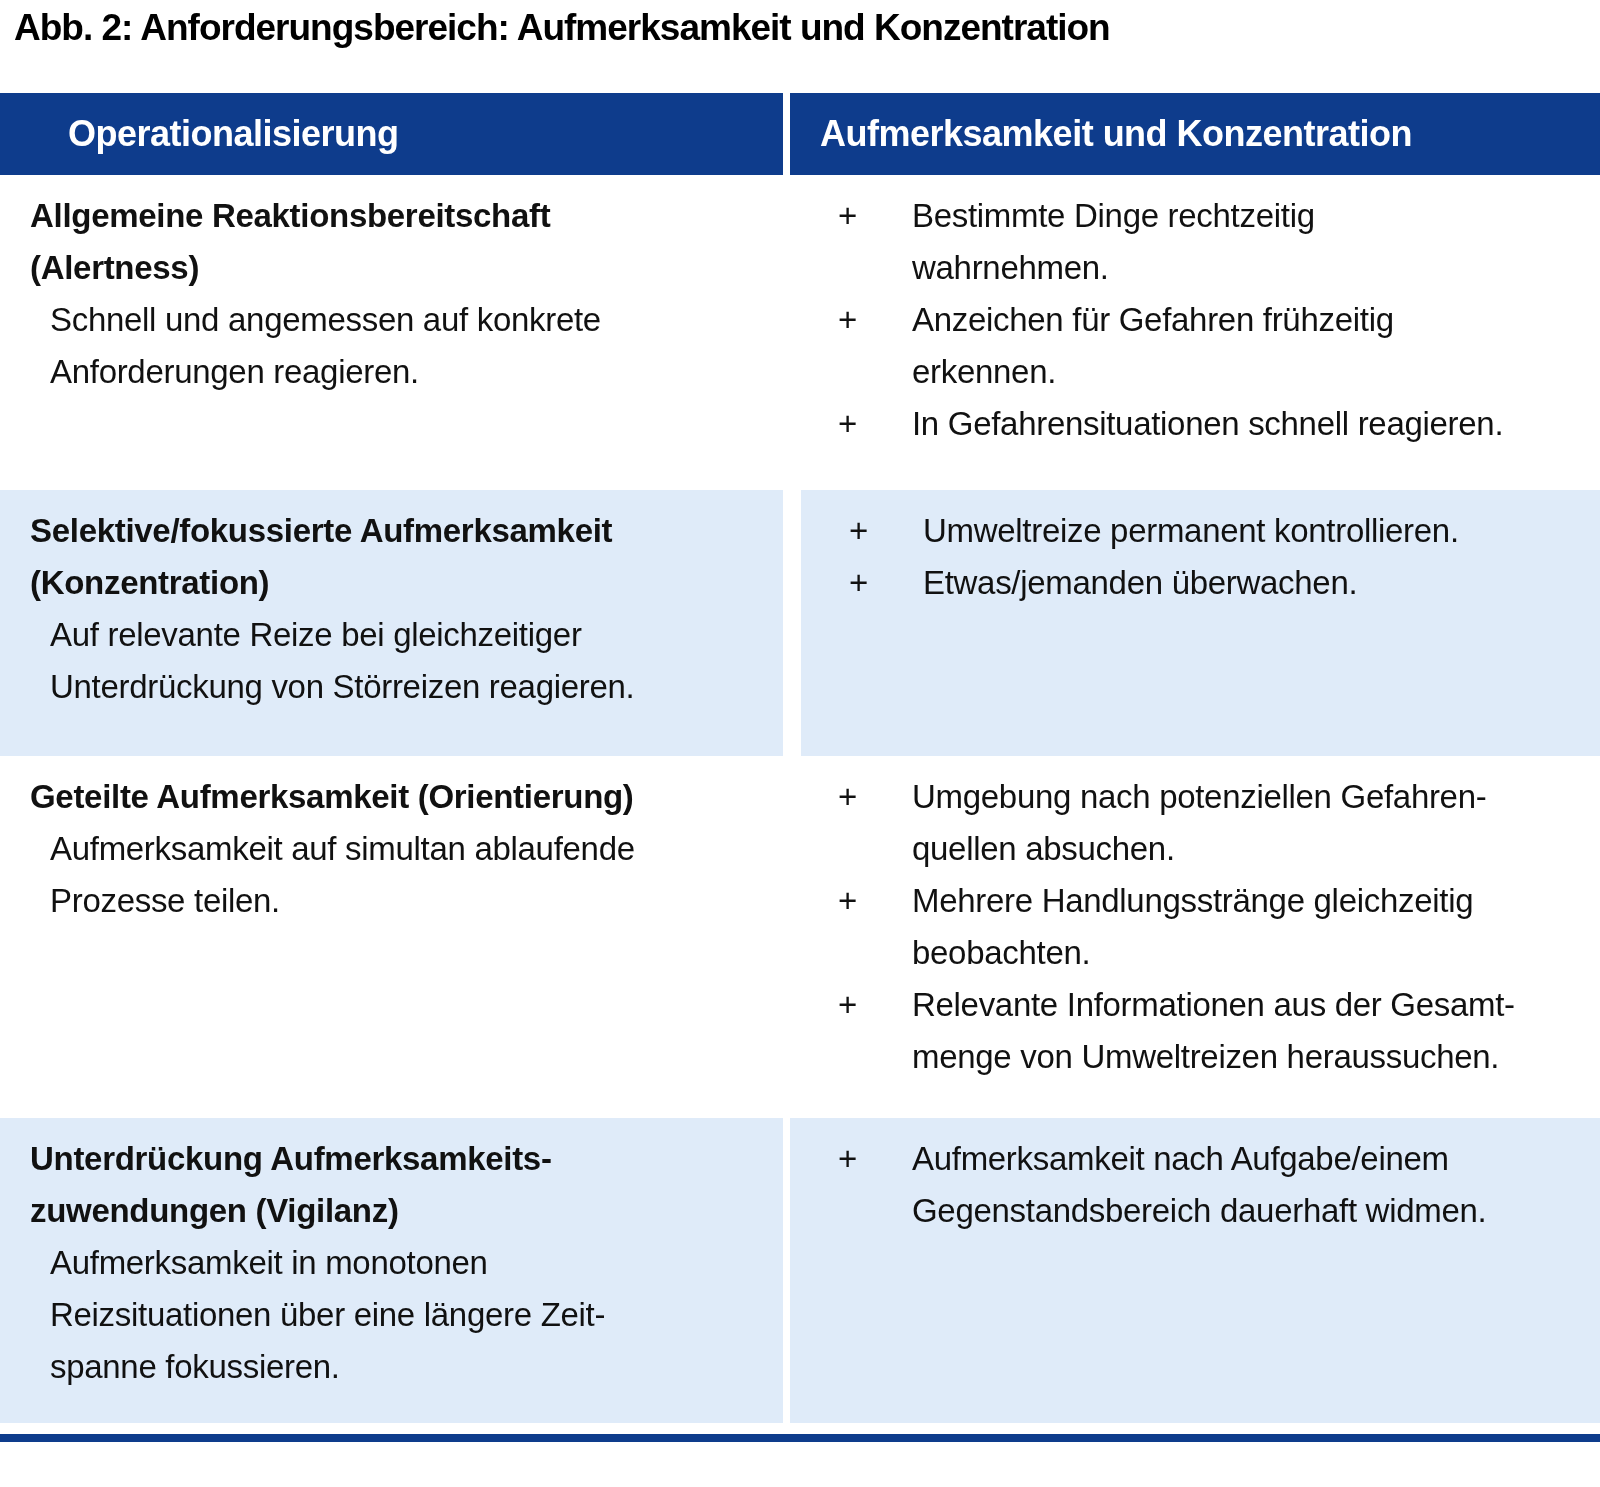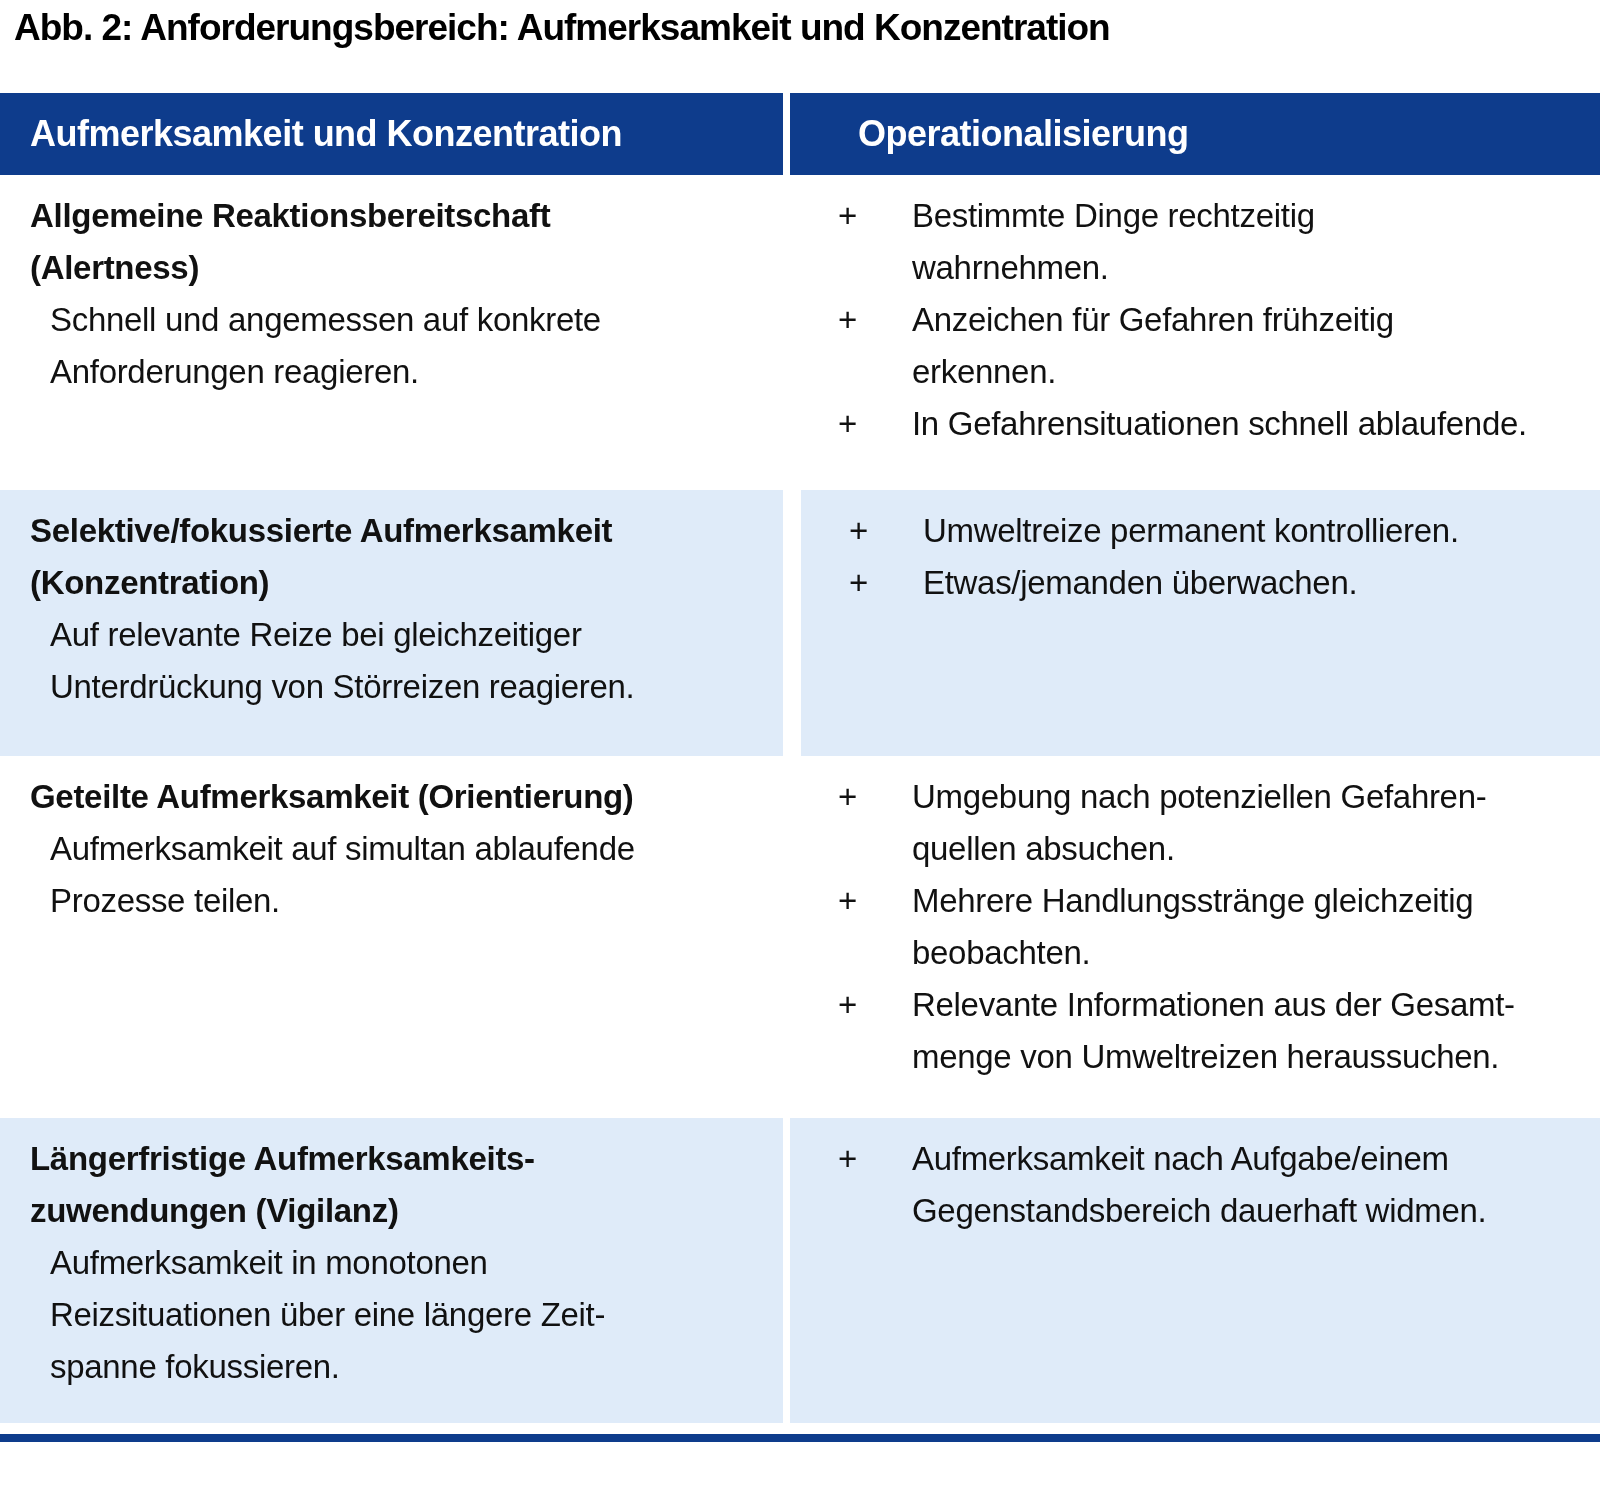--- a/index.html
+++ b/index.html
@@ -79,22 +79,22 @@
 
 <div class="page">
 
   <div class="title-wrap">
     <div class="figure-title">Abb. 2: Anforderungsbereich: Aufmerksamkeit und Konzentration</div>
   </div>
 
   <div class="attention-table">
 
     <div class="thead">
+      <div class="th right">Operationalisierung</div>
       <div class="th left">Aufmerksamkeit und Konzentration</div>
-      <div class="th right">Operationalisierung</div>
     </div>
 
     <div class="tr r1">
       <div class="td left">
         <div class="term">Allgemeine Reaktionsbereitschaft
 (Alertness)</div>
         <div class="desc">Schnell und angemessen auf konkrete
 Anforderungen reagieren.</div>
       </div>
       <div class="td right">
@@ -103,21 +103,21 @@
           <span class="btext">Bestimmte Dinge rechtzeitig
 wahrnehmen.</span>
         </div>
         <div class="bullet">
           <span class="marker">+</span>
           <span class="btext">Anzeichen für Gefahren frühzeitig
 erkennen.</span>
         </div>
         <div class="bullet">
           <span class="marker">+</span>
-          <span class="btext">In Gefahrensituationen schnell ablaufende.</span>
+          <span class="btext">In Gefahrensituationen schnell reagieren.</span>
         </div>
       </div>
     </div>
 
     <div class="tr r2 shaded">
       <div class="td left">
         <div class="term">Selektive/fokussierte Aufmerksamkeit
 (Konzentration)</div>
         <div class="desc">Auf relevante Reize bei gleichzeitiger
 Unterdrückung von Störreizen reagieren.</div>
@@ -154,21 +154,21 @@
         <div class="bullet">
           <span class="marker">+</span>
           <span class="btext">Relevante Informationen aus der Gesamt-
 menge von Umweltreizen heraussuchen.</span>
         </div>
       </div>
     </div>
 
     <div class="tr r4 shaded">
       <div class="td left">
-        <div class="term">Längerfristige Aufmerksamkeits-
+        <div class="term">Unterdrückung Aufmerksamkeits-
 zuwendungen (Vigilanz)</div>
         <div class="desc">Aufmerksamkeit in monotonen
 Reizsituationen über eine längere Zeit-
 spanne fokussieren.</div>
       </div>
       <div class="td right">
         <div class="bullet">
           <span class="marker">+</span>
           <span class="btext">Aufmerksamkeit nach Aufgabe/einem
 Gegenstandsbereich dauerhaft widmen.</span>

